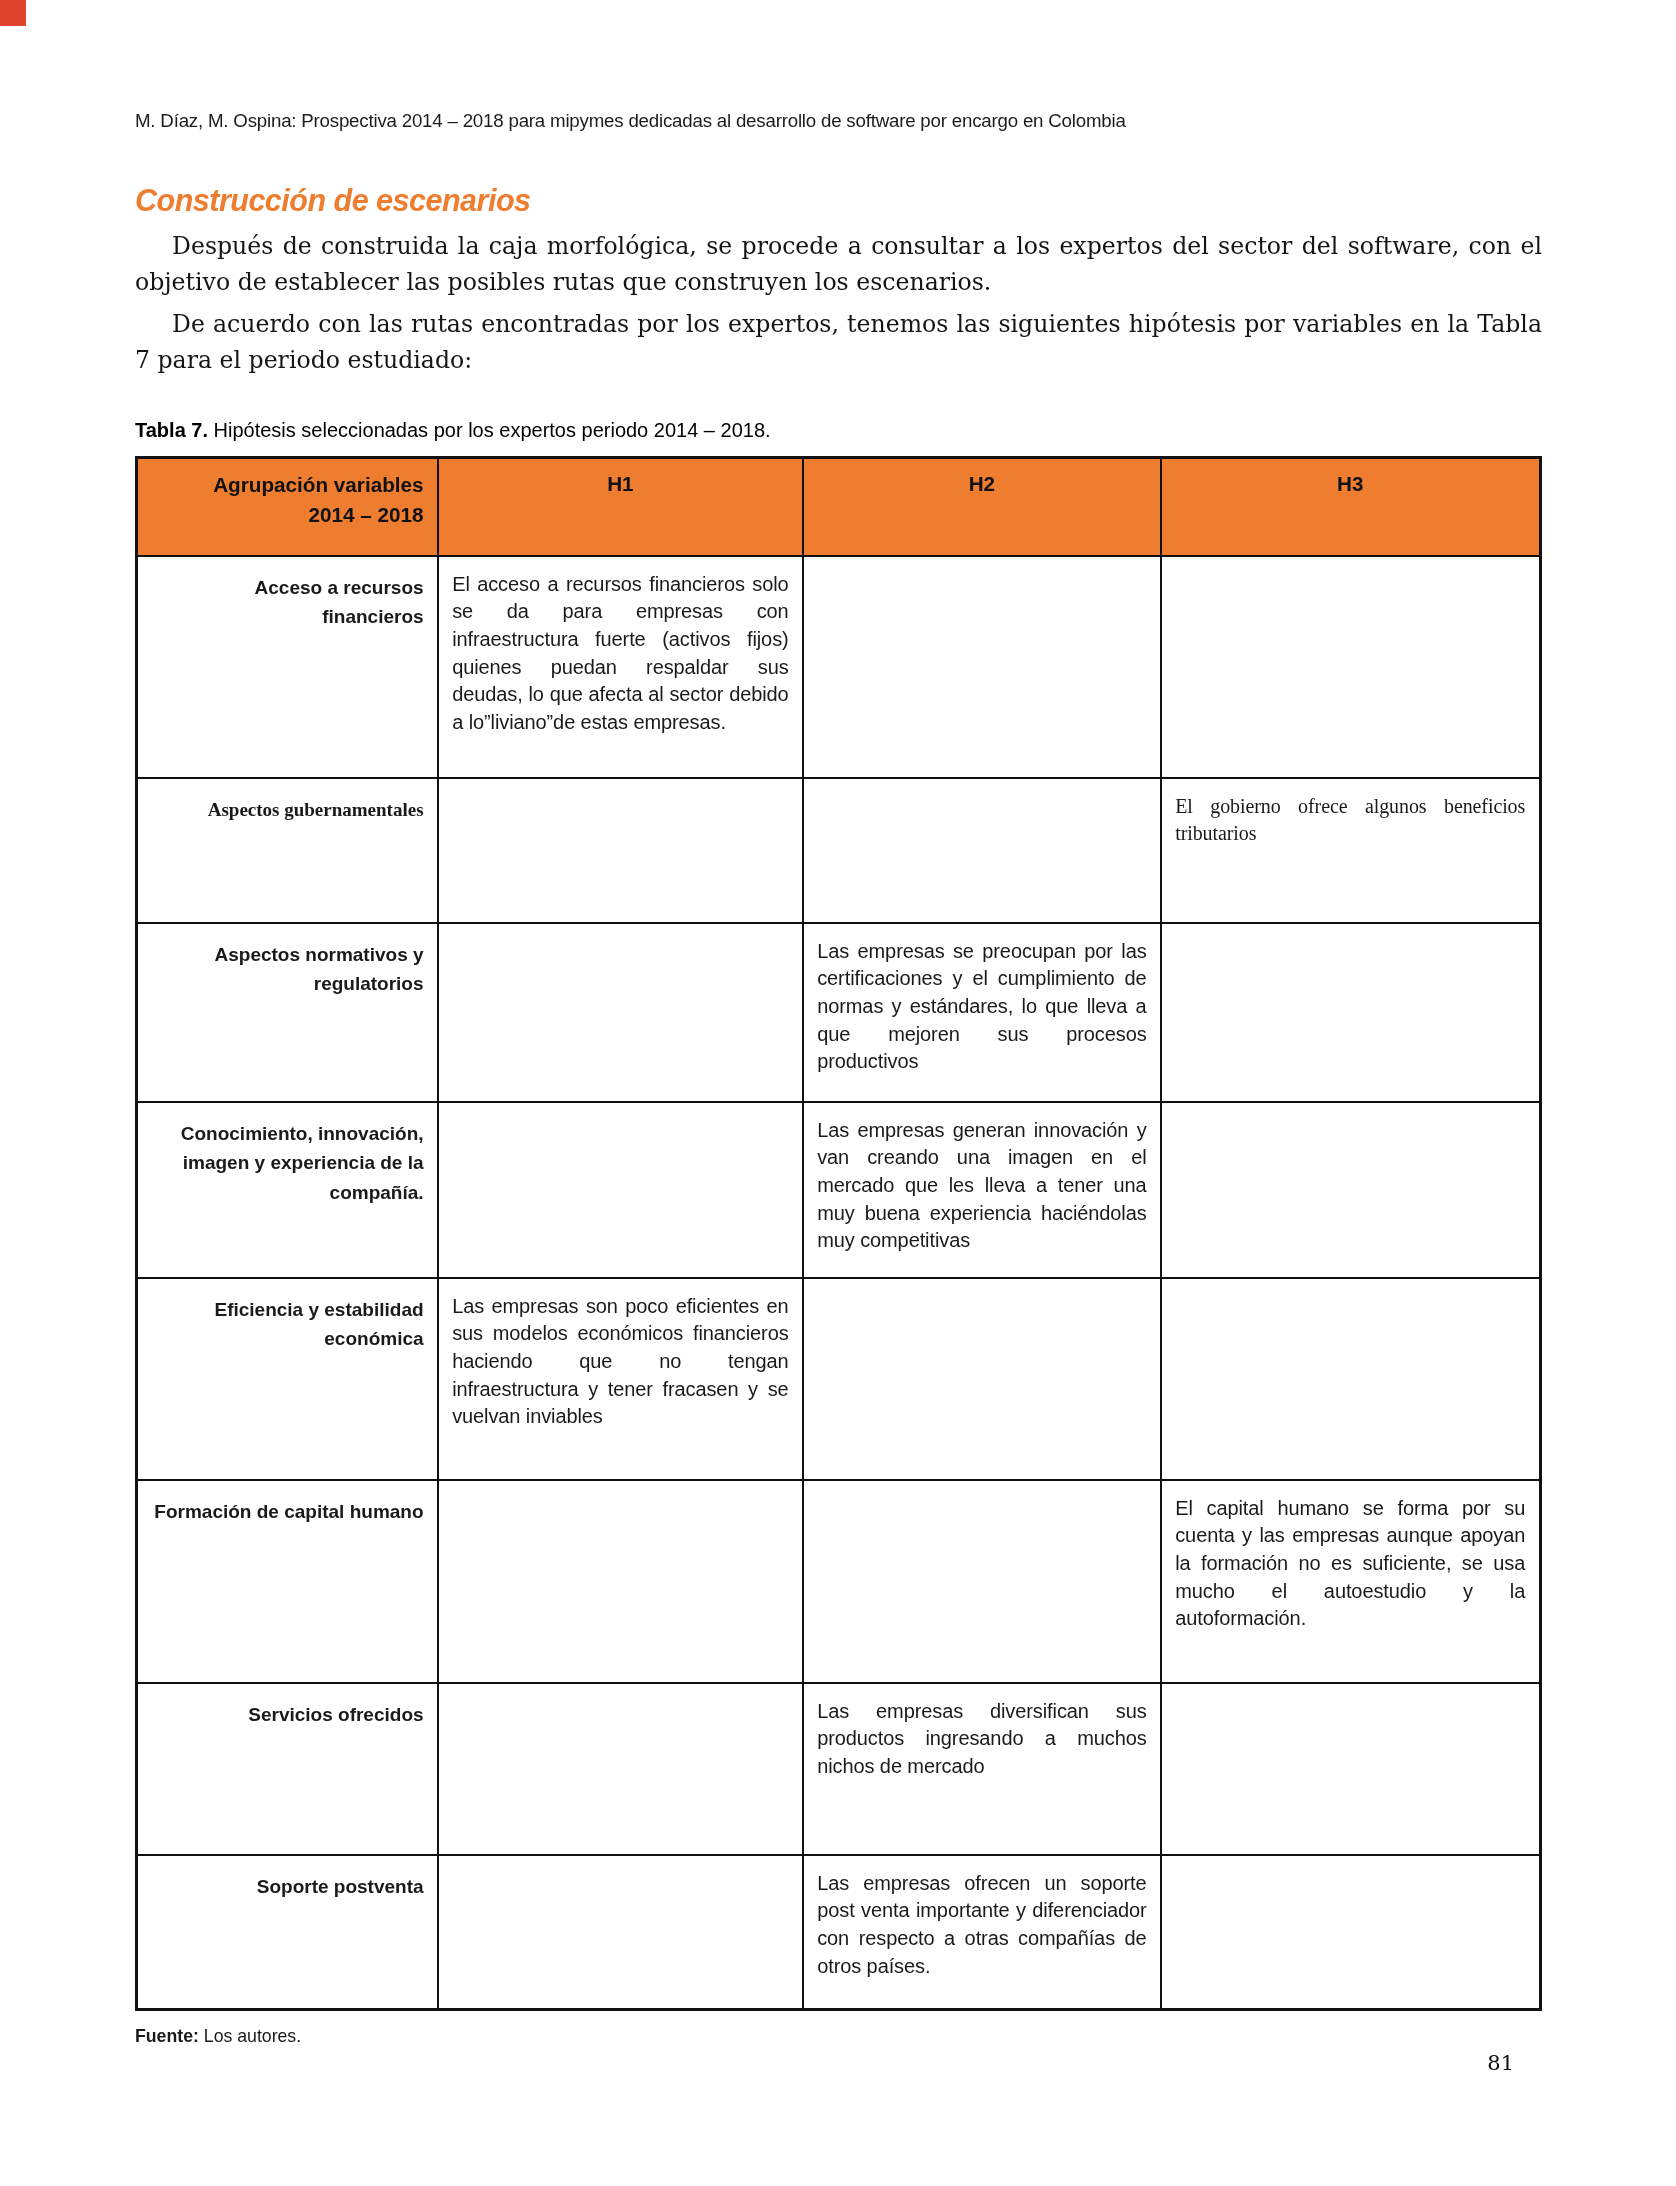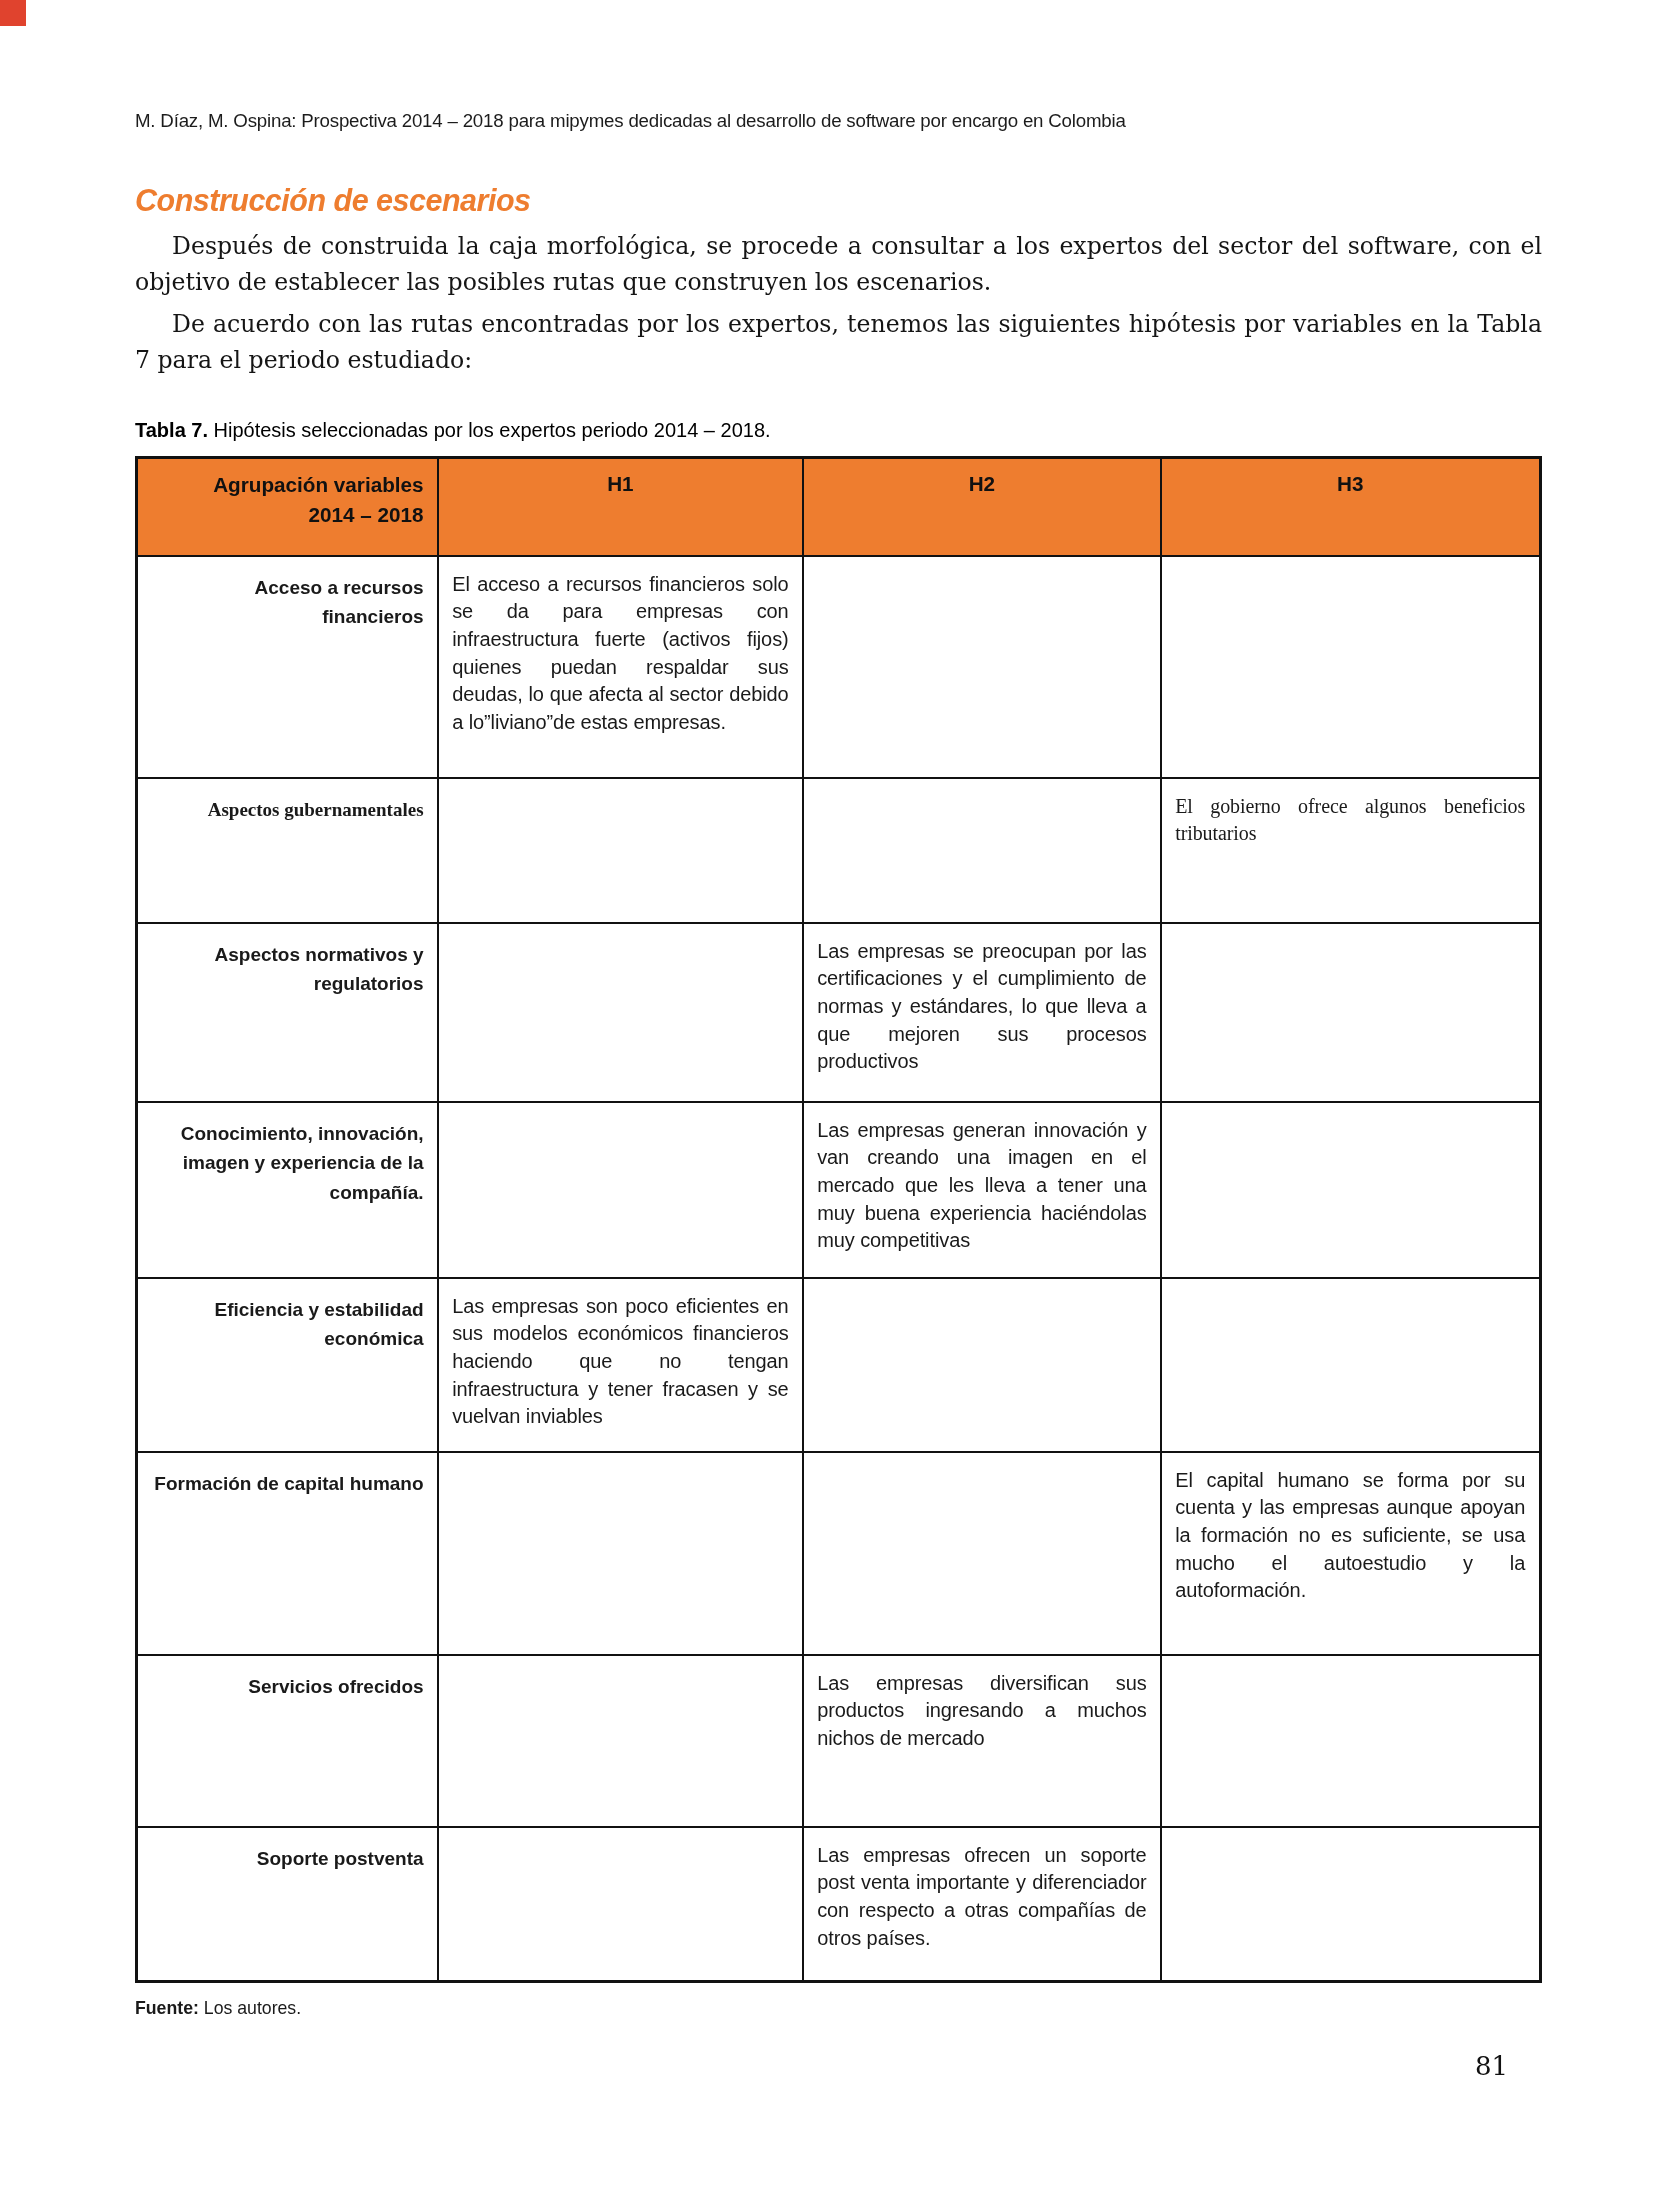--- a/index.html
+++ b/index.html
@@ -50,27 +50,27 @@
     text-align:center;
   }
   .hyp-table th.th-var { text-align:right; white-space:pre-line; line-height:29.6px; }
   .hyp-table td.var-cell {
     font-weight:bold; font-size:19px; line-height:29.6px; padding-top:15.8px;text-align:right;
   }
   .hyp-table td.hyp-cell {
     text-align:justify; padding-top:13.8px; letter-spacing:-0.1px;
   }
   tr.r1 { height:222px; } tr.r2 { height:145px;font-family:Liberation Serif, serif; } tr.r3 { height:179px; }
-  tr.r4 { height:176px; } tr.r5 { height:174px;padding-left:28px; } tr.r6 { height:203px; }
+  tr.r4 { height:176px; } tr.r5 { height:202px;padding-left:28px; } tr.r6 { height:203px; }
   tr.r7 { height:172px;margin-left:12px; } tr.r8 { height:154px; }
   .table-source { margin-top:15.8px; font-size:17.7px; }
   .table-source .src-label { font-weight:bold; }
   .page-number {
-    position:absolute; top:2051px; right:169px;
-    font-family:"DejaVu Serif", serif; font-size:26px; color:#111;
+    position:absolute; top:2051px; right:163px;
+    font-family:"DejaVu Serif", serif; font-size:21px; color:#111;
   }
 </style>
 </head>
 <body>
 
 <div class="corner-mark"></div>
 
 <div class="content">
 
   <div class="running-head">M. Díaz, M. Ospina: Prospectiva 2014 – 2018 para mipymes dedicadas al desarrollo de software por encargo en Colombia</div>

